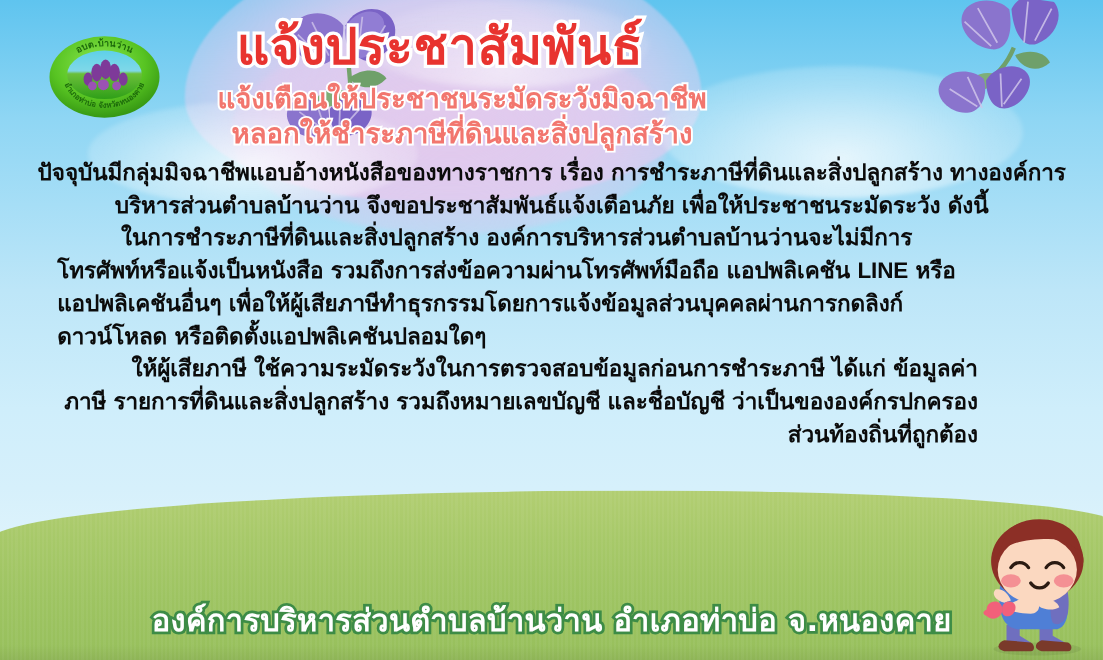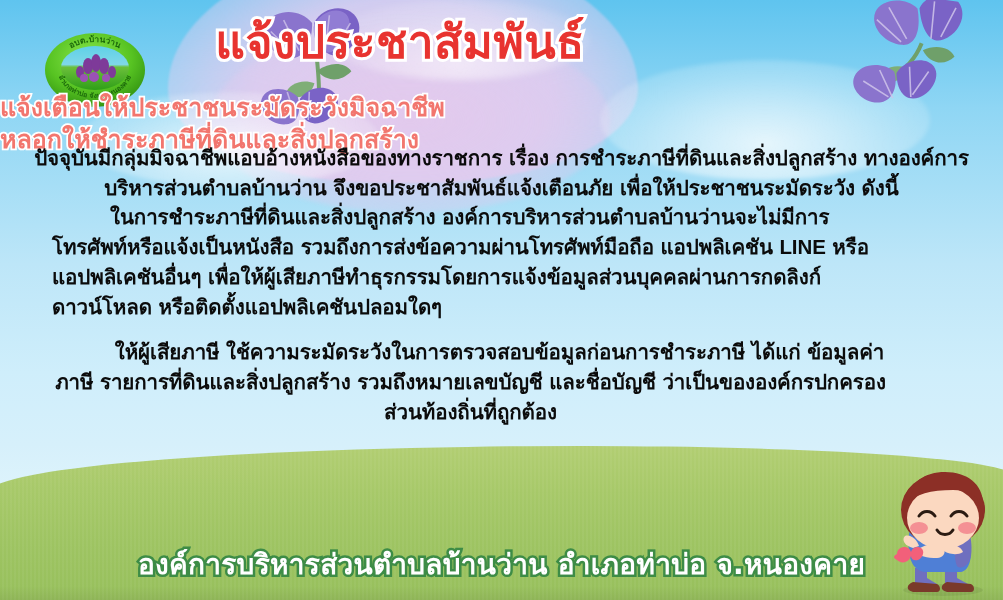--- a/index.html
+++ b/index.html
@@ -80,21 +80,21 @@
     font-weight:bold;
     font-size:46px;
     line-height:1.05;
     color:#e8332f;
     letter-spacing:.5px;
     -webkit-text-stroke:6px #ffffff;
     paint-order:stroke fill;
     text-shadow:0 2px 1px rgba(255,255,255,.9);
   }
   .sub-wrap{
-    position:absolute; left:0; top:92px; width:840px; 
+    position:absolute; left:0; top:74px; width:840px; text-align:center;
   }
   .sub-title{
     display:block;
     font-family:"DejaVu Sans","Liberation Sans",sans-serif;
     font-weight:bold;
     font-size:25px;
     line-height:1.28;
     color:#f2766e;
     -webkit-text-stroke:3.5px #ffffff;
     paint-order:stroke fill;
@@ -111,21 +111,21 @@
     font-family:Liberation Sans, sans-serif;
     font-weight:bold;
     font-size:20.5px;
     line-height:1.45;
     color:#0b0b0b;
     letter-spacing:-0.1px;
     word-spacing:1px;
   }
   .para.p1{ text-align:center; }
   .para.p2{ text-indent:58px; text-align:left; padding-left:30px; padding-right:92px; }
-  .para.p3{ margin-top:16px; text-indent:58px; text-align:center; padding-left:30px; padding-right:92px; }
+  .para.p3{ text-indent:58px; text-align:right; padding-left:30px; padding-right:92px; }
 
   
   .grass{
     position:absolute; left:-10px; bottom:-6px;
     width:1023px; height:160px;
     background:
       repeating-linear-gradient(90deg, rgba(255,255,255,.045) 0 2px, rgba(0,0,0,0) 2px 4px),
       linear-gradient(180deg,#b2ce72 0%, #a7c969 28%, #9ec462 60%, #96bf5b 100%);
     border-radius:58% 42% 0 0 / 46px 30px 0 0;
   }

